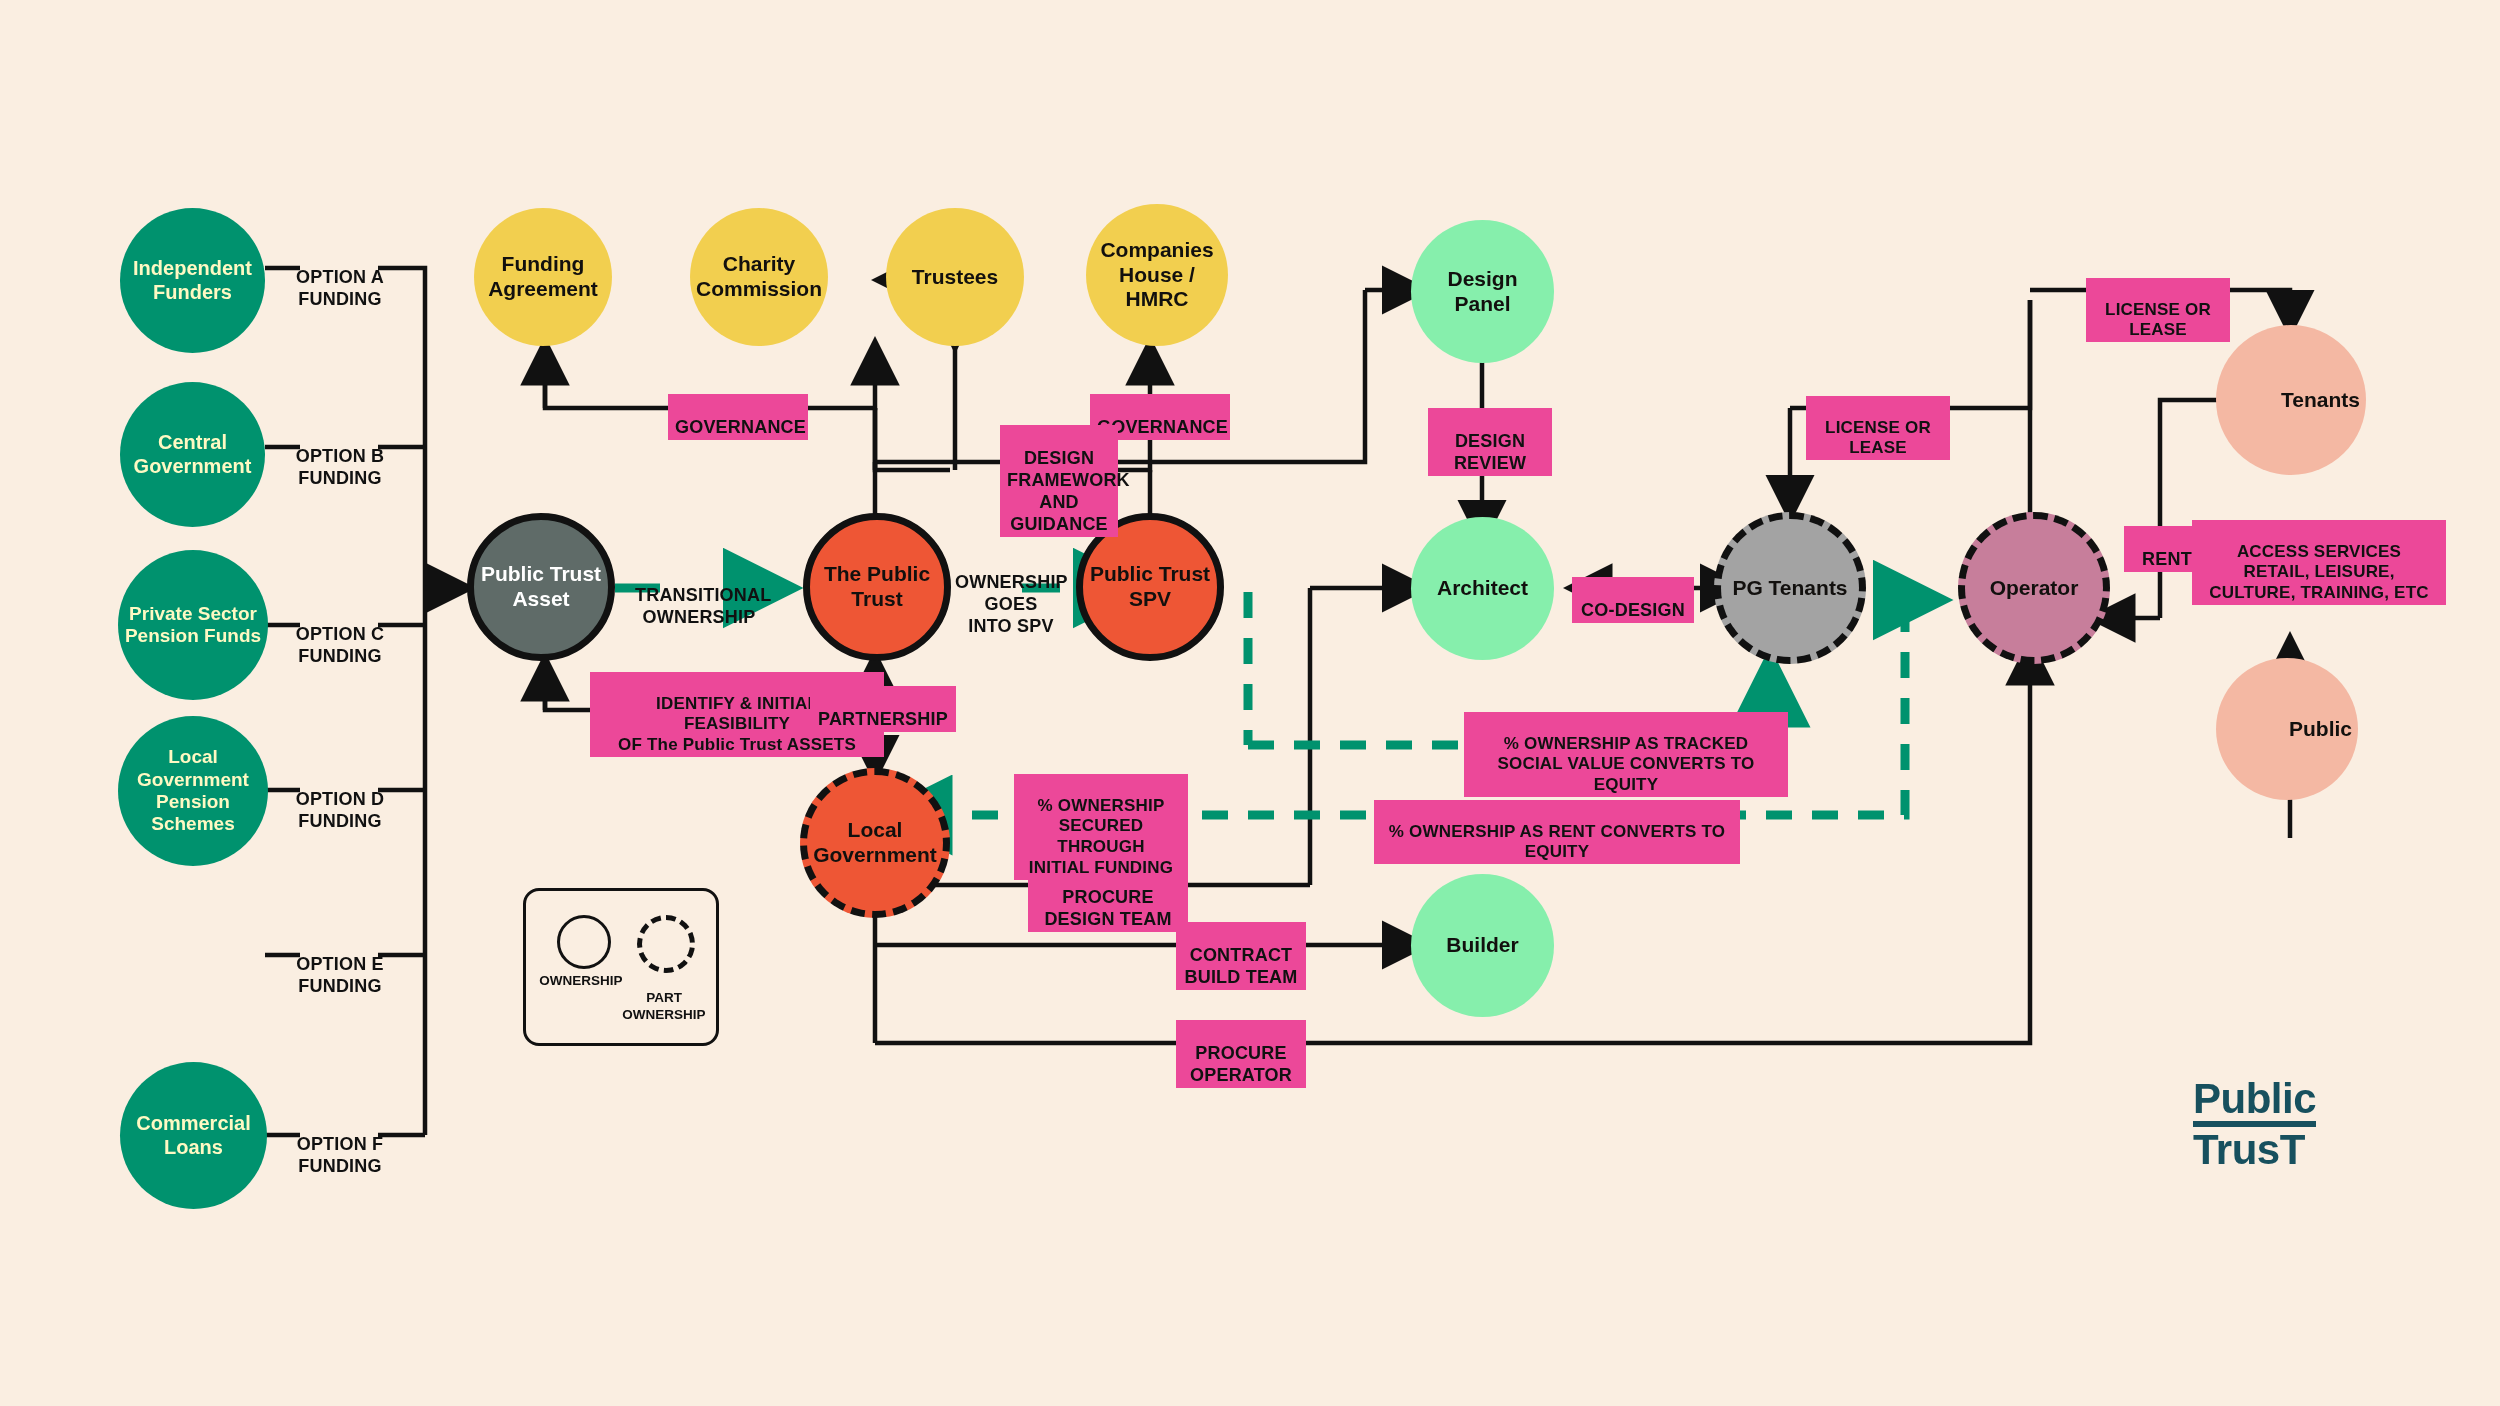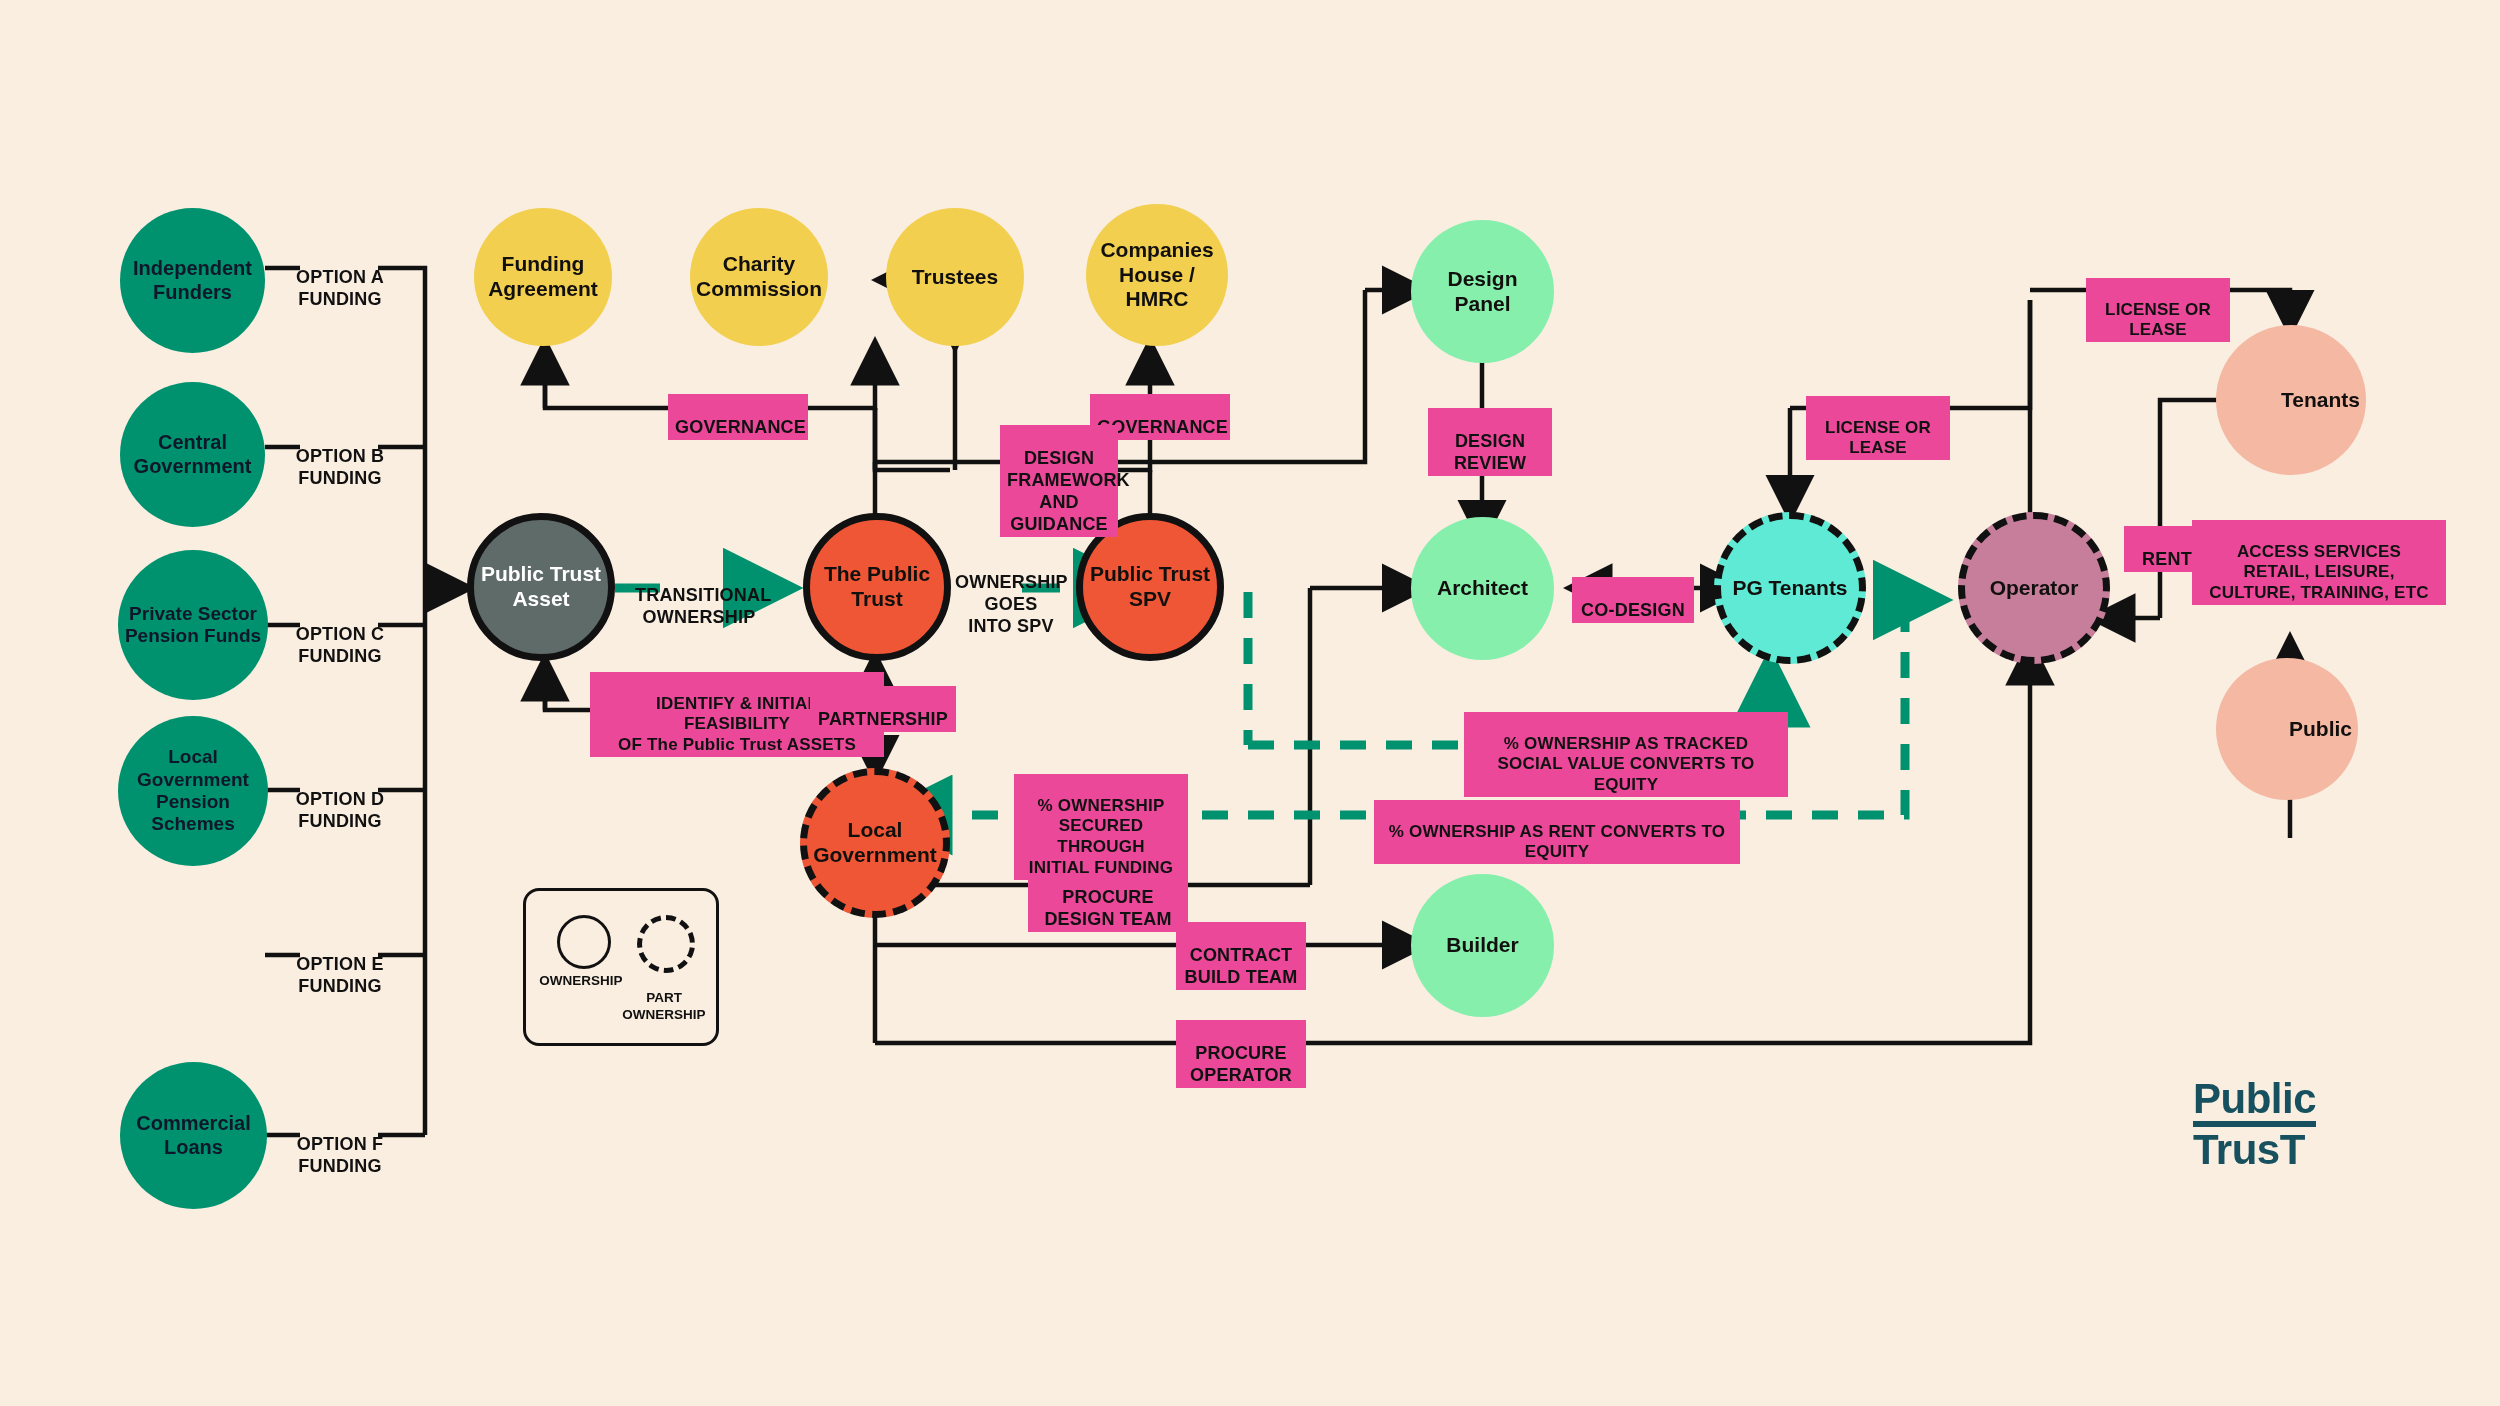--- a/index.html
+++ b/index.html
@@ -19,28 +19,28 @@
     display:flex;align-items:center;justify-content:center;
     text-align:center;
     box-sizing:border-box;
     line-height:1.18;
     font-weight:700;
     color:#12100E;
     z-index:5;
   }
   .node span{display:block;padding:0 6px;}
 
-  .n-green{background:#00926E;color:#0f172a;}
+  .n-green{background:#00926E;color:#fef9c3;}
   .n-yellow{background:#F2CF4F;}
   .n-grey{background:#5F6B68;color:#FFFFFF;border:7px solid #111111;}
   .n-red{background:#EE5635;border:7px solid #111111;}
   .n-red-dash{background:#EE5635;border:7px dashed #111111;}
   .n-mint{background:#86efac;}
   .n-salmon{background:#F4B8A3;justify-content:flex-end;}
-  .n-salmon-dash{background:#5eead4;border:7px dashed #111111;}
+  .n-salmon-dash{background:#a3a3a3;border:7px dashed #111111;}
   .n-plum-dash{background:#C77E9B;border:7px dashed #111111;}
 
   .lbl{
     position:absolute;
     font-weight:700;
     color:#111111;
     text-align:center;
     letter-spacing:.2px;
     line-height:1.22;
     z-index:6;

